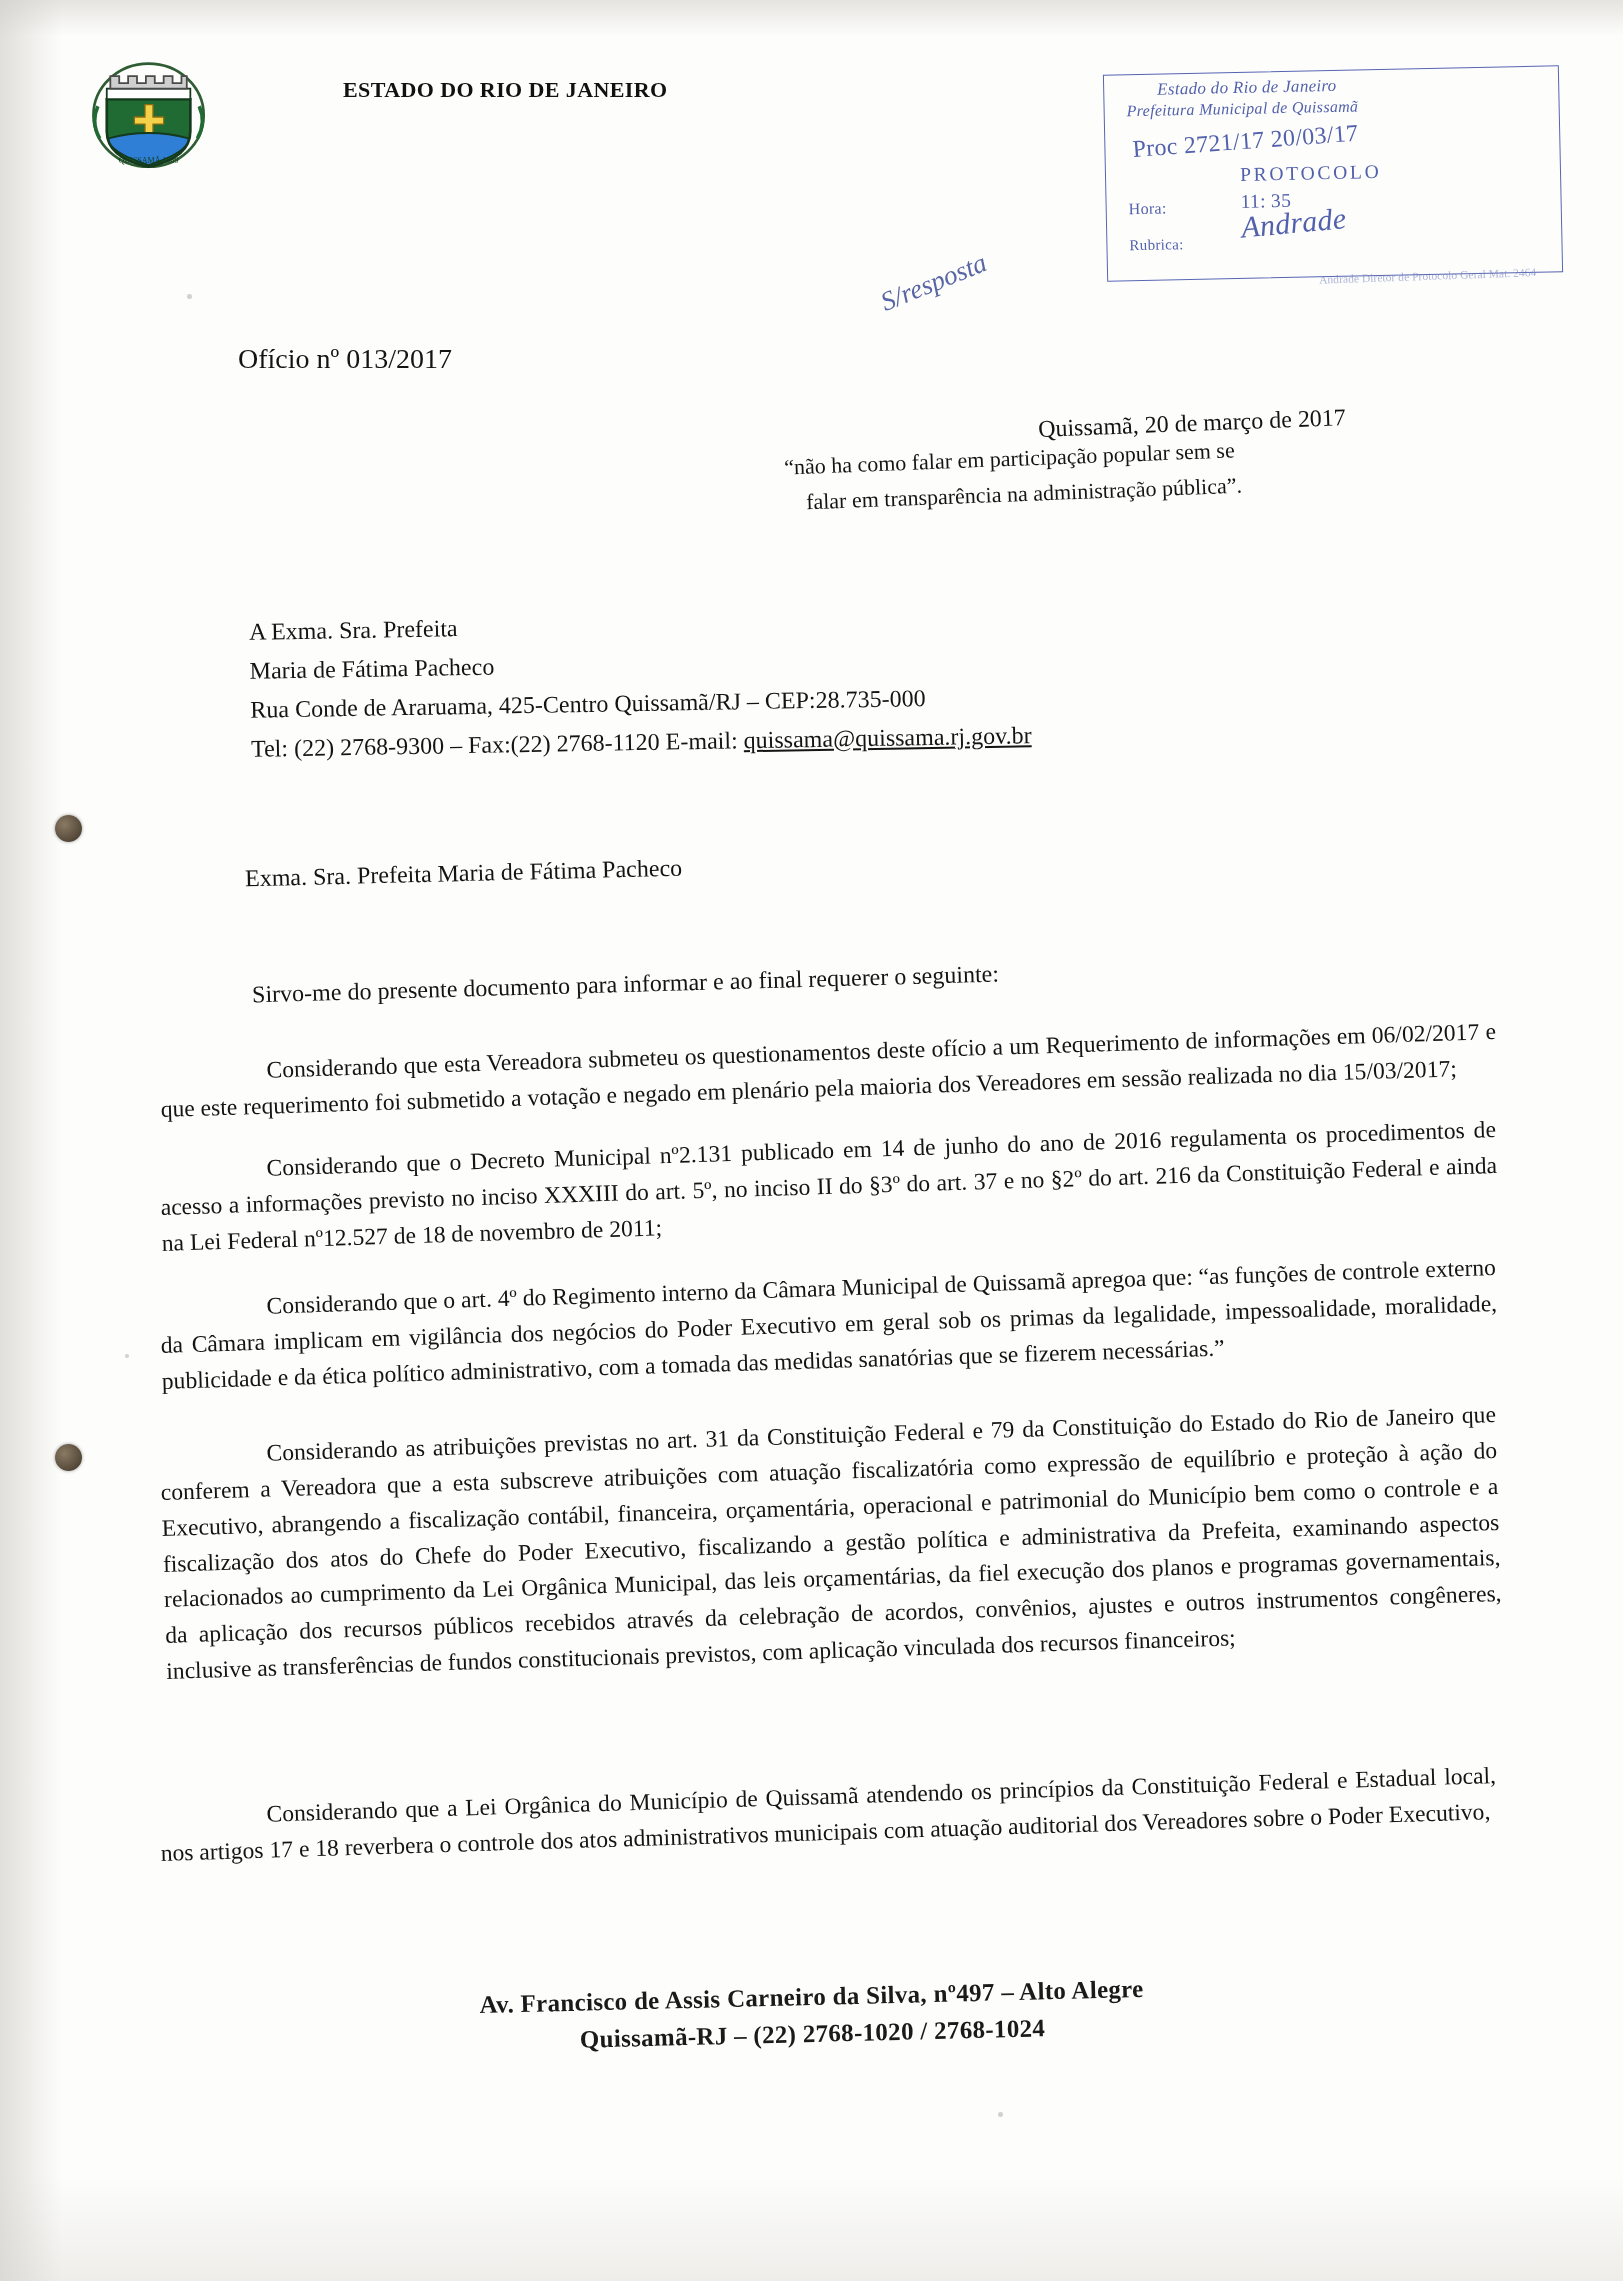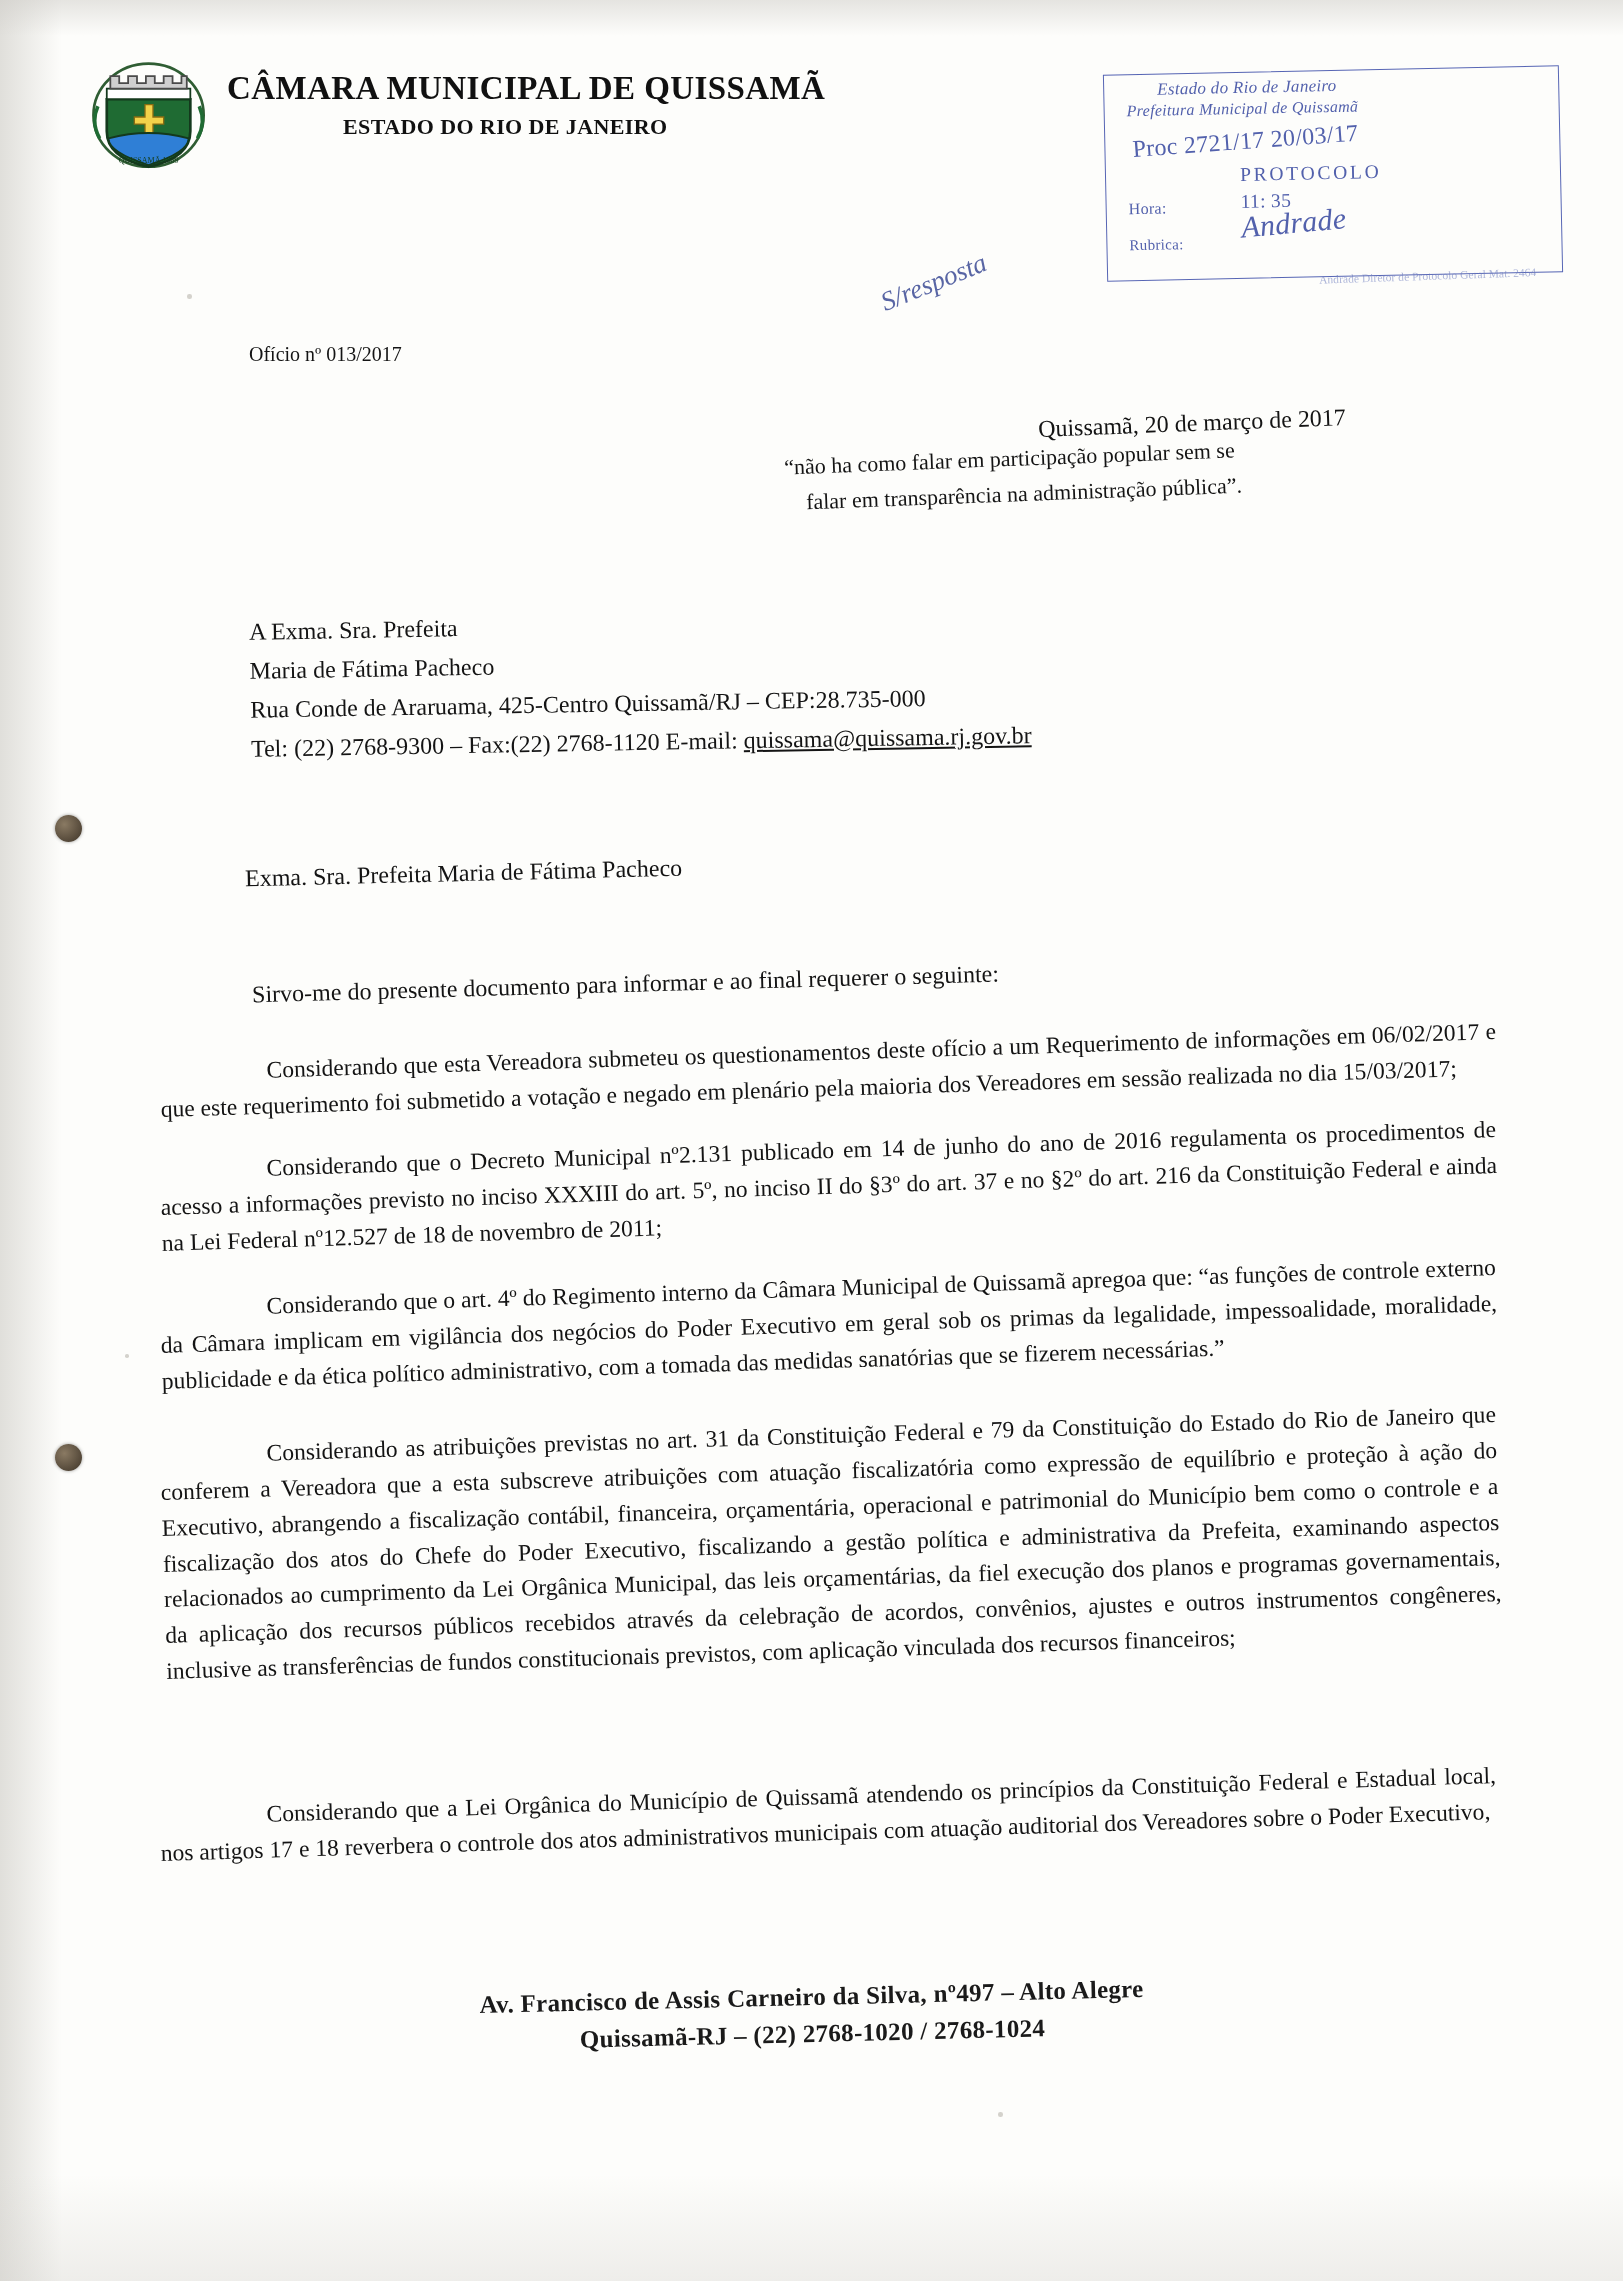--- a/index.html
+++ b/index.html
@@ -136,23 +136,23 @@
     color: #141414;
     white-space: nowrap;
   }
   .block {
     position: absolute;
     font-family: "Liberation Serif", serif;
     color: #141414;
   }
 
   .oficio-num {
-    left: 249px;
+    left: 238px;
     top: 343px;
-    font-size: 20px;
+    font-size: 28px;
     font-family: Liberation Serif, serif;
   }
   .place-date {
     left: 1038px;
     top: 410px;
     font-size: 24px;
     transform: rotate(-2.2deg);
     white-space: nowrap;
   }
   .quote-1 {
@@ -266,21 +266,20 @@
       <path d="M24 40 L24 26 L34 26 L34 34 L44 34 L44 26 L54 26 L54 34 L64 34 L64 26 L74 26 L74 34 L84 34 L84 26 L94 26 L94 34 L104 34 L104 26 L110 26 L110 40 Z" fill="#cfcfcf" stroke="#4a4a4a" stroke-width="2"></path>
       <path d="M63 58 L72 58 L72 72 L84 72 L84 80 L72 80 L72 106 L63 106 L63 80 L51 80 L51 72 L63 72 Z" fill="#f3d24a" stroke="#8a6c12" stroke-width="1.5"></path>
       <path d="M22 96 Q67 84 112 96 Q112 112 67 126 Q22 112 22 96 Z" fill="#2f7fd6" stroke="#14391d" stroke-width="2"></path>
       <path d="M10 60 Q2 78 12 96" stroke="#1f6b33" stroke-width="4" fill="none"></path>
       <path d="M124 60 Q132 78 122 96" stroke="#1f6b33" stroke-width="4" fill="none"></path>
       <text x="67" y="124" font-size="9" fill="#143d1c" text-anchor="middle" font-family="Liberation Serif, serif">QUISSAMÃ 1989</text>
     </svg>
   </div>
 
   <div class="header-text">
-    <div class="org-title">CÂMARA MUNICIPAL DE QUISSAMÃ</div>
     <div class="org-sub">ESTADO DO RIO DE JANEIRO</div>
   </div>
 
   <div class="stamp">
     <div class="s-line s-city">Estado do Rio de Janeiro</div>
     <div class="s-line s-org">Prefeitura Municipal de Quissamã</div>
     <div class="s-line s-proc">Proc 2721/17  20/03/17</div>
     <div class="s-line s-prot">PROTOCOLO</div>
     <div class="s-line s-hora">Hora:</div>
     <div class="s-line s-horaval">11: 35</div>

